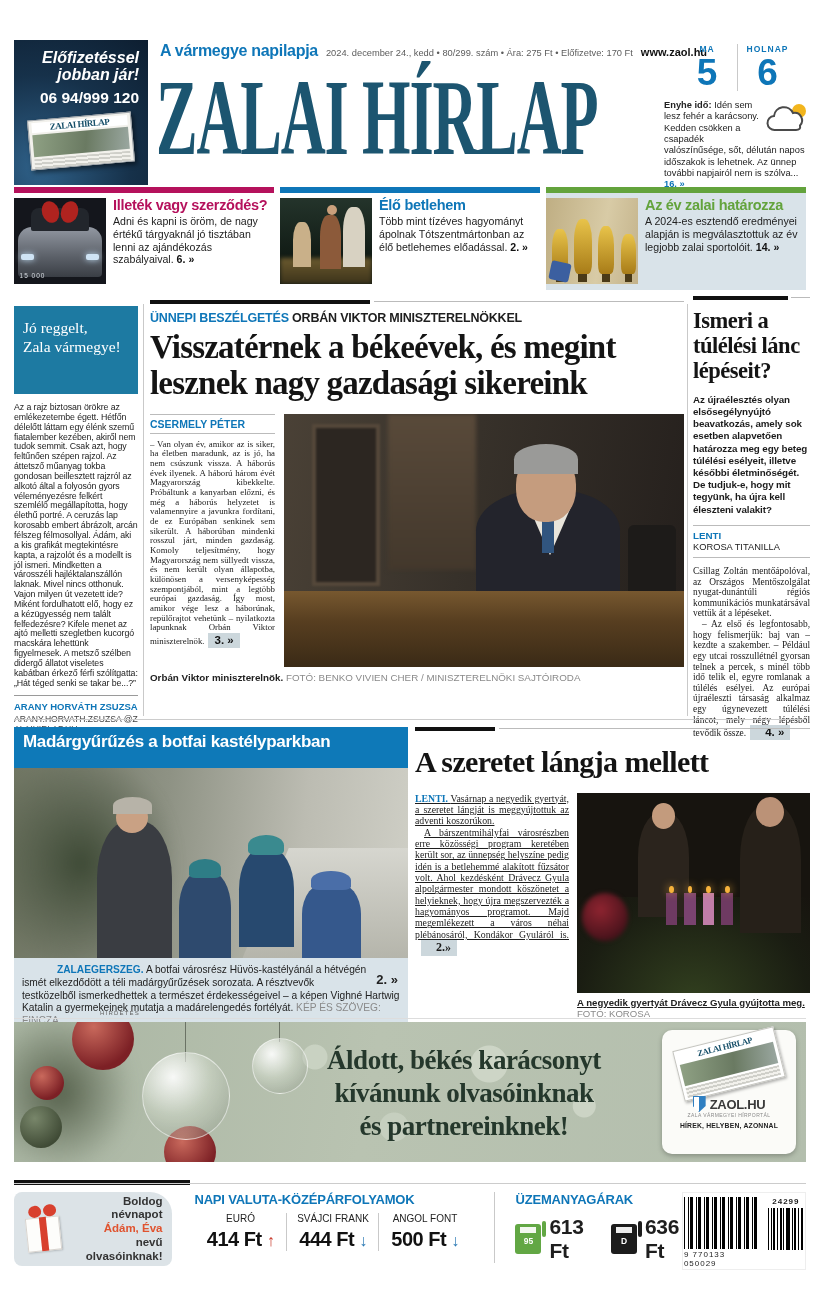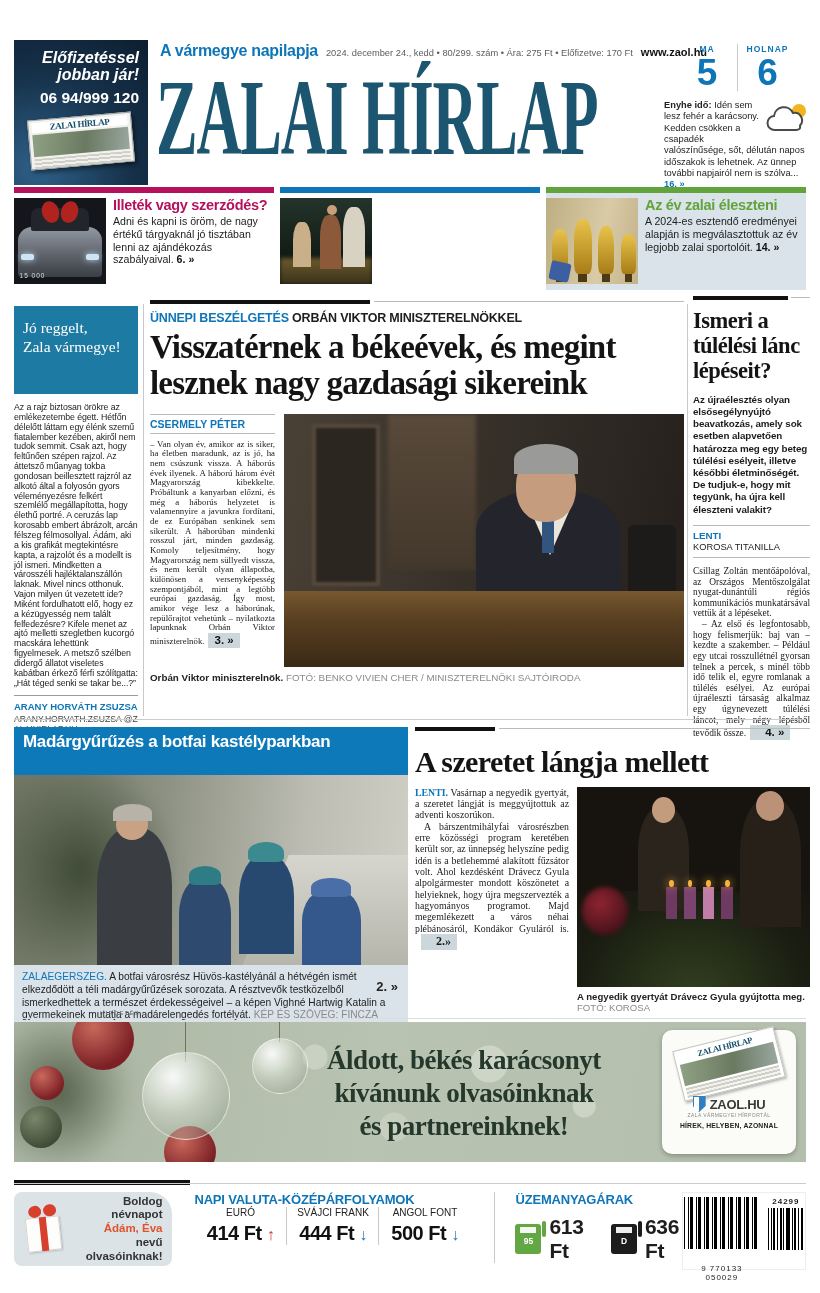--- a/index.html
+++ b/index.html
@@ -127,42 +127,42 @@
   .locblock { margin-top:9px; border-top:1px solid #bbb; border-bottom:1px solid #bbb; padding:4px 0 5px; }
   .loc { color:#0e76b8; font-weight:700; font-size:9.8px; }
   .rcol-byline { font-size:9.3px; color:#222; margin-top:1px; }
   .rcol-body { font-family:"Liberation Serif",serif; font-size:9.4px; line-height:1.13; text-align:justify; margin-top:8px; color:#1a1a1a; }
   .indent { text-indent:9px; }
 
   .sep1 { left:14px; top:719px; width:792px; height:1px; background:#ccc; }
 
   
   .bird { left:14px; top:727px; width:394px; }
-  .bird-bar { background:#0e79b8; color:#fff; font-weight:700; font-size:17px; letter-spacing:-0.3px; padding:5px 9px 23px; }
+  .bird-bar { background:#0e79b8; color:#fff; font-weight:700; font-size:17px; letter-spacing:-0.3px; padding:5px 9px 16px; }
   .ph-bird { position:relative; height:190px; overflow:hidden;
     background:linear-gradient(95deg,#707663 0%,#8e9284 38%,#bcbcb2 72%,#cfcfc6 100%); }
   .b-trees { position:absolute; left:-8%; top:-10%; width:50%; height:120%; background:radial-gradient(closest-side,#3e4a36,rgba(62,74,54,0)); filter:blur(6px); }
   .b-path { position:absolute; right:0; bottom:0; width:42%; height:58%; background:linear-gradient(#d6d6cf,#b5b5ab); clip-path:polygon(28% 0,100% 0,100% 100%,0 100%); }
   .b-fig { position:absolute; border-radius:42% 42% 0 0; }
   .b-mom { left:21%; bottom:0; width:19%; height:72%; background:#3a3d42; }
   .b-mom-head { position:absolute; left:26%; bottom:66%; width:8%; height:16%; background:#c9a184; border-radius:50%; }
   .b-mom-hat { position:absolute; left:25%; bottom:76%; width:10%; height:9%; background:#b7b3a8; border-radius:50% 50% 0 0; }
   .b-kid1 { left:42%; bottom:0; width:13%; height:46%; background:#2e4a6e; }
   .b-kid1-hat { position:absolute; left:44.5%; bottom:42%; width:8%; height:10%; background:#2e7d86; border-radius:50% 50% 20% 20%; }
   .b-kid2 { left:57%; bottom:6%; width:14%; height:52%; background:#27496f; }
   .b-kid2-hat { position:absolute; left:59.5%; bottom:54%; width:9%; height:11%; background:#3a8a8f; border-radius:50% 50% 20% 20%; }
   .b-baby { left:73%; bottom:0; width:15%; height:40%; background:#35588c; }
   .b-baby-hat { position:absolute; left:75.5%; bottom:36%; width:10%; height:10%; background:#4a6ea8; border-radius:50% 50% 20% 20%; }
   .bird-cap { background:#d9e3e9; padding:6px 8px 7px; font-size:10.2px; line-height:1.25; color:#222; min-height:62px; }
-  .loc-b { color:#0e76b8; font-weight:400; }
+  .loc-b { color:#0e76b8; font-weight:700;margin-left:35px; }
   .bird-ref { float:right; font-weight:700; font-size:13px; margin:8px 2px 0 6px; }
 
   .advent { left:415px; top:727px; width:395px; }
   .advent-headline { font-family:"Liberation Serif",serif; font-weight:700; font-size:30px; letter-spacing:-0.6px; line-height:1.05; margin-top:15px; color:#141414; }
-  .advent-row { display:flex; margin-top:9px; }
+  .advent-row { display:flex; margin-top:15px;text-decoration:underline; }
   .advent-body { width:154px; flex:none; font-family:"Liberation Serif",serif; font-size:9.8px; line-height:1.16; text-align:justify; color:#1a1a1a; }
   .advent-right { margin-left:8px; width:233px; }
   .ph-advent { position:relative; height:200px; overflow:hidden; background:#17140f; }
   .a-green { position:absolute; bottom:0; left:0; width:100%; height:48%; background:radial-gradient(ellipse at 50% 110%,#32401f 0%,#1a1d12 70%,rgba(23,20,15,0) 100%); }
   .a-red { position:absolute; left:2%; bottom:26%; width:20%; height:24%; background:radial-gradient(circle at 40% 35%,#8e2430,#45121a 75%); border-radius:50%; filter:blur(2px); }
   .a-candle { position:absolute; bottom:34%; width:5%; height:16%; }
   .a-candle i { position:absolute; top:-7px; left:30%; width:40%; height:7px; background:#f6b23c; border-radius:50%; box-shadow:0 0 8px #f6b23c; }
   .a-c1 { left:38%; background:#6e3a62; } .a-c2 { left:46%; background:#7a4370; }
   .a-c3 { left:54%; background:#c07da8; } .a-c4 { left:62%; background:#6e3a62; }
   .a-p1 { position:absolute; right:4%; top:6%; width:26%; height:64%; background:#262019; border-radius:42% 42% 0 0; }
@@ -215,21 +215,21 @@
   .gift { width:44px; height:52px; position:relative; transform:rotate(-6deg); flex:none; }
   .g-box { position:absolute; left:4px; top:14px; width:34px; height:34px; background:#fdfdfb; border:1px solid #d8d4cf; box-shadow:1px 1px 2px rgba(0,0,0,.2); }
   .g-rib { position:absolute; left:18px; top:14px; width:7px; height:34px; background:#d8402e; }
   .g-bow { position:absolute; left:8px; top:0; width:28px; height:16px; }
   .g-bow::before, .g-bow::after { content:""; position:absolute; top:2px; width:13px; height:12px; background:#d8402e; border-radius:50%; }
   .g-bow::before { left:0; } .g-bow::after { right:0; }
   .gift-text { flex:1; text-align:right; font-size:11.5px; line-height:1.2; color:#333; font-weight:700; }
   .gift-names { color:#e0532f; }
   .valuta { margin-left:22px; width:278px; }
   .f-title { color:#0e76b8; font-weight:700; font-size:13px; letter-spacing:-0.2px; }
-  .cur-row { display:flex; }
+  .cur-row { display:flex; margin-top:6px; }
   .cur-col { width:92px; text-align:center; }
   .cur-col + .cur-col { border-left:1px solid #c9c9c9; }
   .cur-label { font-size:10px; color:#222; }
   .cur-val { font-weight:700; font-size:20px; letter-spacing:-0.5px; color:#111; margin-top:4px; white-space:nowrap; }
   .trend { font-size:16px; font-weight:700; }
   .dir-up::before { content:"\2191"; color:#c93a2c; }
   .dir-down::before { content:"\2193"; color:#2a79b4; }
   .fuel { margin-left:24px; padding-left:20px; border-left:1px solid #c9c9c9; width:190px; }
   .fuel-row { display:flex; align-items:center; gap:8px; margin-top:8px; }
   .pump { width:26px; height:30px; border-radius:3px; position:relative; flex:none; }
@@ -237,21 +237,21 @@
   .pump::after { content:""; position:absolute; right:-5px; top:-3px; width:4px; height:16px; background:inherit; border-radius:2px; }
   .pump span { position:absolute; left:0; right:0; top:12px; text-align:center; color:#fff; font-weight:700; font-size:8.5px; }
   .p95 { background:#62a744; } .pd { background:#1c1c1c; }
   .fuel-val { font-weight:700; font-size:21px; letter-spacing:-0.3px; }
   .fuel-gap { width:14px; }
   .bc { margin-left:auto; width:136px; height:78px; background:#fff; border:1px solid #eee; display:flex; justify-content:center; gap:8px; padding-top:4px; }
   .bc-main { width:76px; }
   .bc-bars { height:52px; background-color:#fff;
     background-image:repeating-linear-gradient(90deg,#000 0 1px,rgba(0,0,0,0) 1px 4px),
                      repeating-linear-gradient(90deg,rgba(0,0,0,0) 0 6px,#000 6px 8px); }
-  .bc-num { font-size:8px; letter-spacing:1px; text-align:center; margin-top:15px; }
+  .bc-num { font-size:8px; letter-spacing:1px; margin-top:1px; }
   .bc-add { width:36px; }
   .bc-addnum { font-size:8px; text-align:center; letter-spacing:1px;font-weight:bold; }
   .bc-addbars { height:42px; margin-top:2px; background-color:#fff;
     background-image:repeating-linear-gradient(90deg,#000 0 1px,rgba(0,0,0,0) 1px 3px),
                      repeating-linear-gradient(90deg,rgba(0,0,0,0) 0 5px,#000 5px 7px); }
 </style>
 </head>
 <body>
 
 <div id="page">
@@ -319,34 +319,38 @@
       <div class="t-bar"></div>
       <div class="t-body">
         <div class="t-img ph-nativity">
           <div class="nat-straw"></div>
           <div class="nat-fig nat-f1"></div>
           <div class="nat-fig nat-f2">
               <div class="nat-head"></div>
             </div>
           <div class="nat-fig nat-f3"></div>
         </div>
+        <div class="t-txt">
+          <div class="t-title">Élő betlehem</div>
+          <div class="t-text"><span>Több mint tízéves hagyományt ápolnak Tótszentmártonban az élő betlehemes előadással.</span> <span class="t-ref">2. »</span></div>
+        </div>
       </div>
     </div>
     <div class="teaser t3">
       <div class="t-bar"></div>
       <div class="t-body">
         <div class="t-img ph-trophies">
           <div class="cup c1"></div>
           <div class="cup c2"></div>
           <div class="cup c3"></div>
           <div class="cup c4"></div>
           <div class="medal"></div>
         </div>
         <div class="t-txt">
-          <div class="t-title">Az év zalai éleszteni</div>
+          <div class="t-title">Az év zalai határozza</div>
           <div class="t-text"><span>A 2024-es esztendő eredményei alapján is megválasztottuk az év legjobb zalai sportolóit.</span> <span class="t-ref">14. »</span></div>
         </div>
       </div>
     </div>
   </div>
 
   <div class="abs ed-col">
     <div class="ed-box" style="white-space:pre-line">Jó reggelt,
 Zala vármegye!</div>
     <div class="ed-body">Az a rajz biztosan örökre az emlékezetembe égett. Hétfőn délelőtt láttam egy élénk szemű fiatalember kezében, akiről nem tudok semmit. Csak azt, hogy feltűnően szépen rajzol. Az áttetsző műanyag tokba gondosan beillesztett rajzról az alkotó által a folyosón gyors véleményezésre felkért szemlélő megállapította, hogy élethű portré. A ceruzás lap korosabb embert ábrázolt, arcán félszeg félmosollyal. Ádám, aki a kis grafikát megtekintésre kapta, a rajzolót és a modellt is jól ismeri. Mindketten a városszéli hajléktalanszállón laknak. Mivel nincs otthonuk. Vajon milyen út vezetett ide? Miként fordulhatott elő, hogy ez a kézügyesség nem talált felfedezésre? Kifele menet az ajtó melletti szegletben kucorgó macskára lehettünk figyelmesek. A metsző szélben didergő állatot viseletes kabátban érkező férfi szólítgatta: „Hát téged senki se takar be...?”</div>

